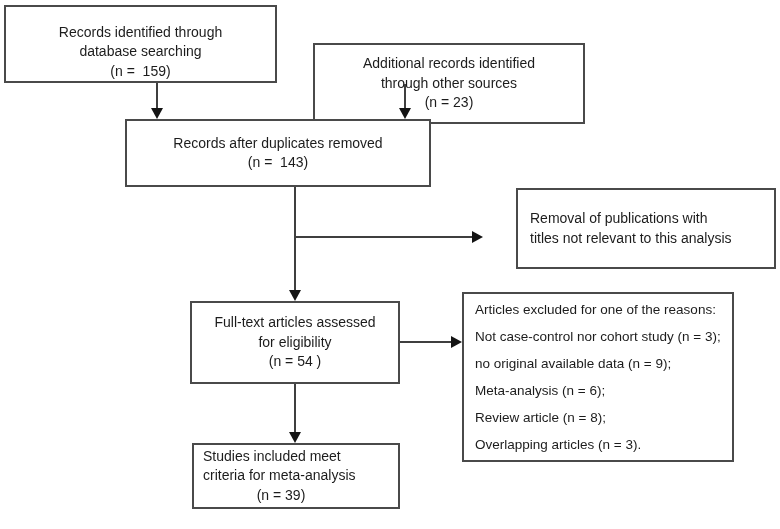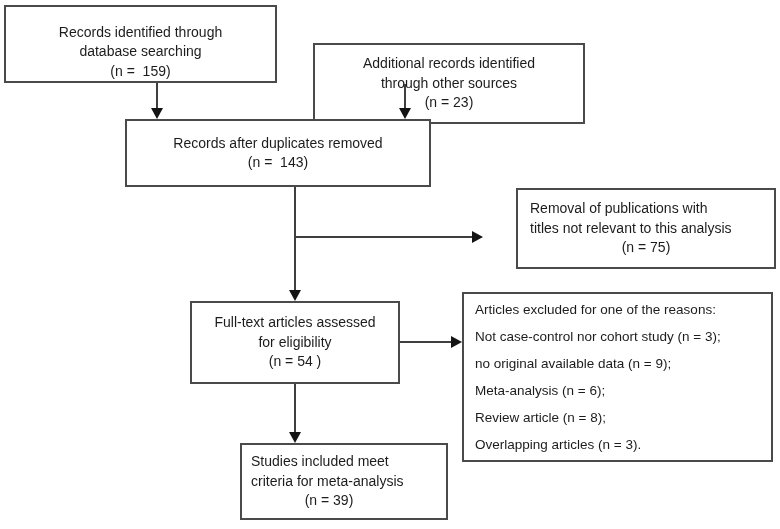--- a/index.html
+++ b/index.html
@@ -73,39 +73,38 @@
   </div>
 
   <div class="box" style="left:125px; top:119px; width:306px; height:68px;">
     <div class="txt center">Records after duplicates removed
 (n =  143)</div>
   </div>
 
   <div class="box" style="left:483px; top:188px; width:260px; height:81px;margin-left:33px;">
     <div class="txt leftpad">Removal of publications with
 titles not relevant to this analysis</div>
-    <div class="txt center">(n = 75)</div>
   </div>
 
   <div class="box" style="left:190px; top:301px; width:210px; height:83px;">
     <div class="txt center">Full-text articles assessed
 for eligibility
 (n = 54 )</div>
   </div>
 
-  <div class="box box-excluded" style="left:462px; top:292px; width:311px; height:170px;">
+  <div class="box box-excluded" style="left:462px; top:292px; width:272px; height:170px;">
     <div class="txt">Articles excluded for one of the reasons:
 Not case-control nor cohort study (n = 3);
 no original available data (n = 9);
 Meta-analysis (n = 6);
 Review article (n = 8);
 Overlapping articles (n = 3).</div>
   </div>
 
-  <div class="box" style="left:192px; top:443px; width:208px; height:77px;margin-left:48px;">
+  <div class="box" style="left:192px; top:443px; width:208px; height:66px;">
     <div class="txt leftpad" style="padding-left:9px;">Studies included meet
 criteria for meta-analysis</div>
     <div class="txt center" style="margin-left:-30px;text-align:center;">(n = 39)</div>
   </div>
 
   <div class="line v" style="left:156px; top:83px; height:27px;"></div>
   <div class="head-down" style="left:151px; top:108px;"></div>
 
   <div class="line v" style="left:404px; top:84px; height:26px;"></div>
   <div class="head-down" style="left:399px; top:108px;"></div>

